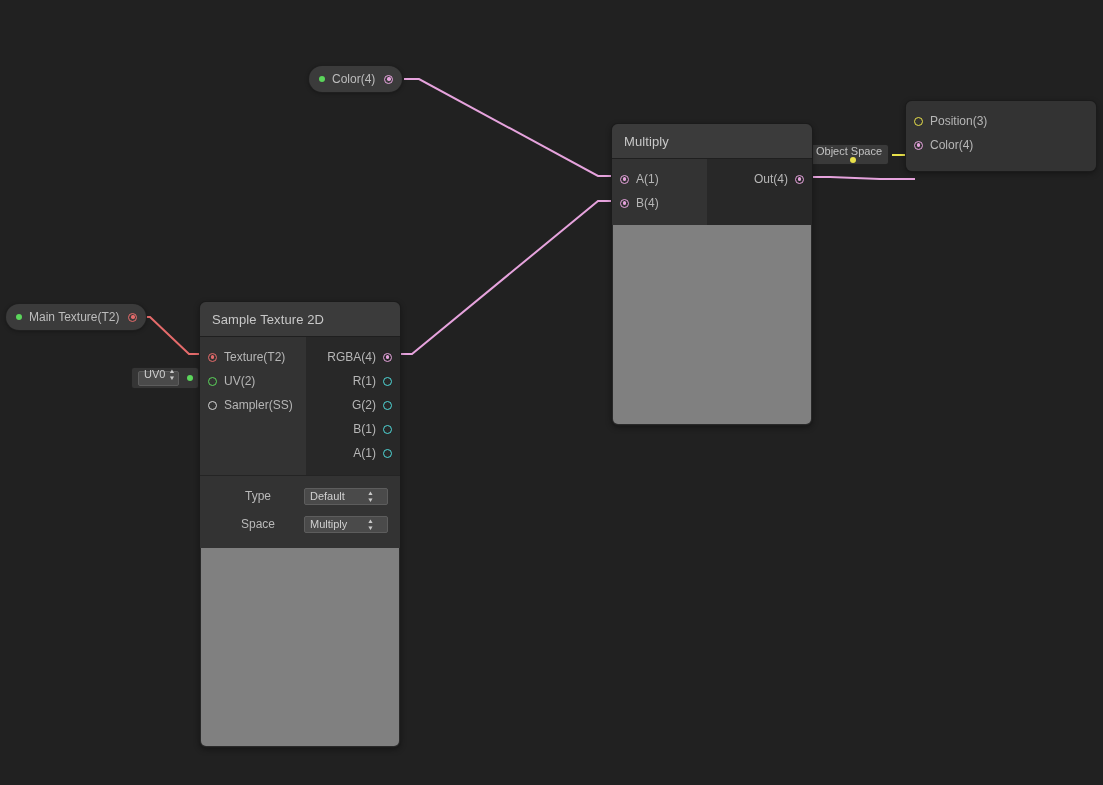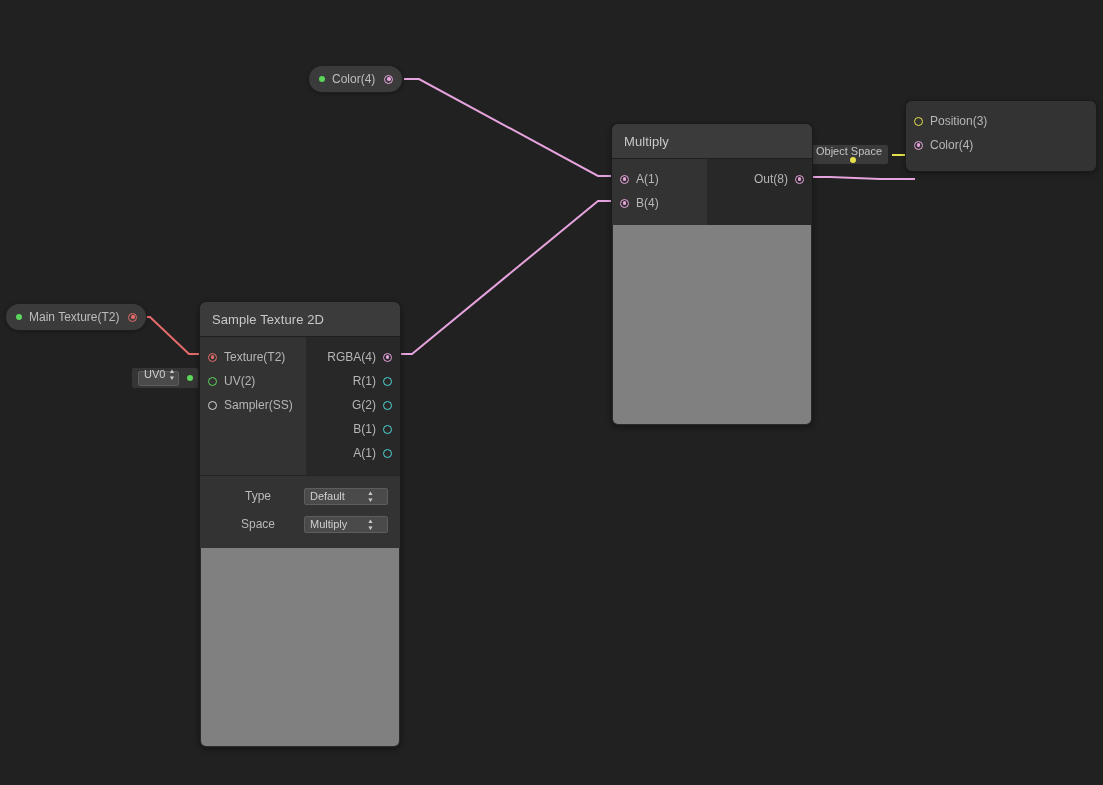--- a/index.html
+++ b/index.html
@@ -337,21 +337,21 @@
           <span class="pdot filled c-pink"></span>
           <span class="port-label">A(1)</span>
         </div>
         <div class="port-row">
           <span class="pdot filled c-pink"></span>
           <span class="port-label">B(4)</span>
         </div>
       </div>
       <div class="ports-out">
         <div class="port-row out">
-          <span class="port-label">Out(8)</span>
+          <span class="port-label">Out(4)</span>
           <span class="pdot filled c-pink"></span>
         </div>
       </div>
     </div>
     <div class="preview" style="height:199px;"></div>
   </div>
 
   <div class="node" style="left:906px; top:101px; width:190px;">
     <div class="ports">
       <div class="ports-in" style="width:100%; background:#333333; padding-bottom:14px;">

